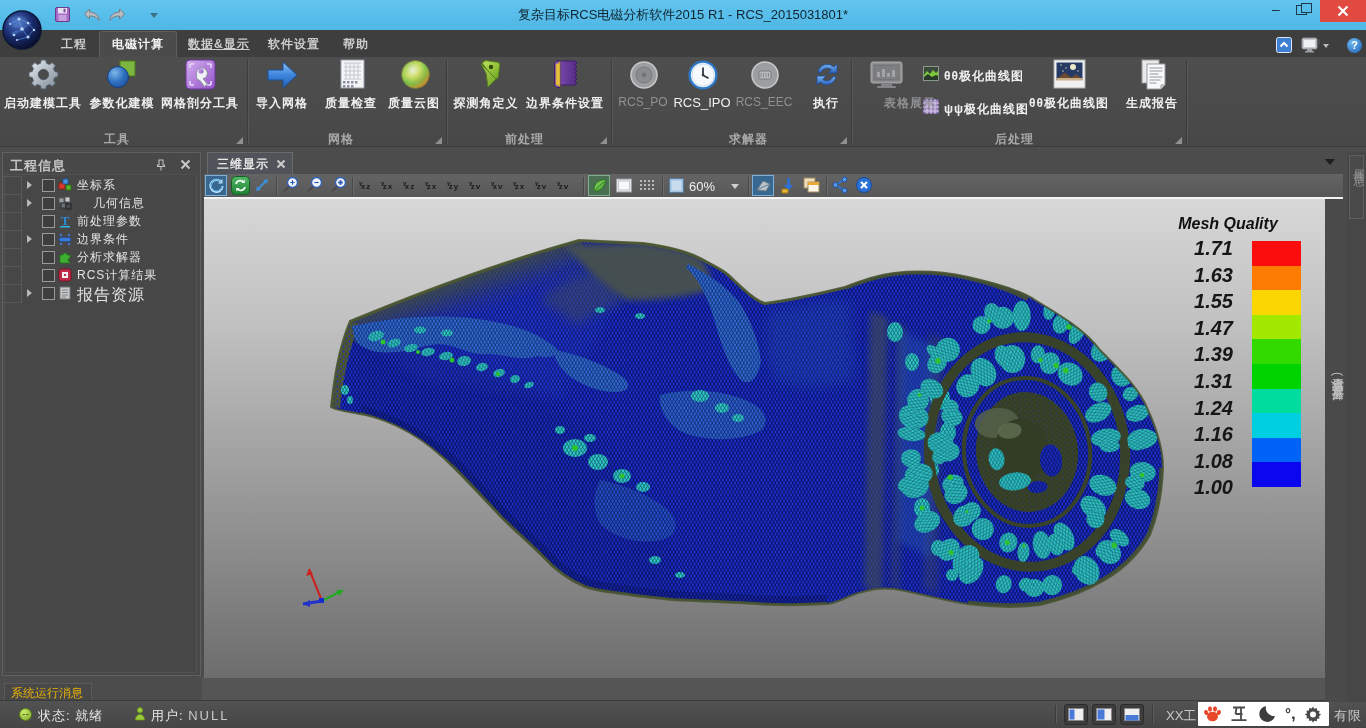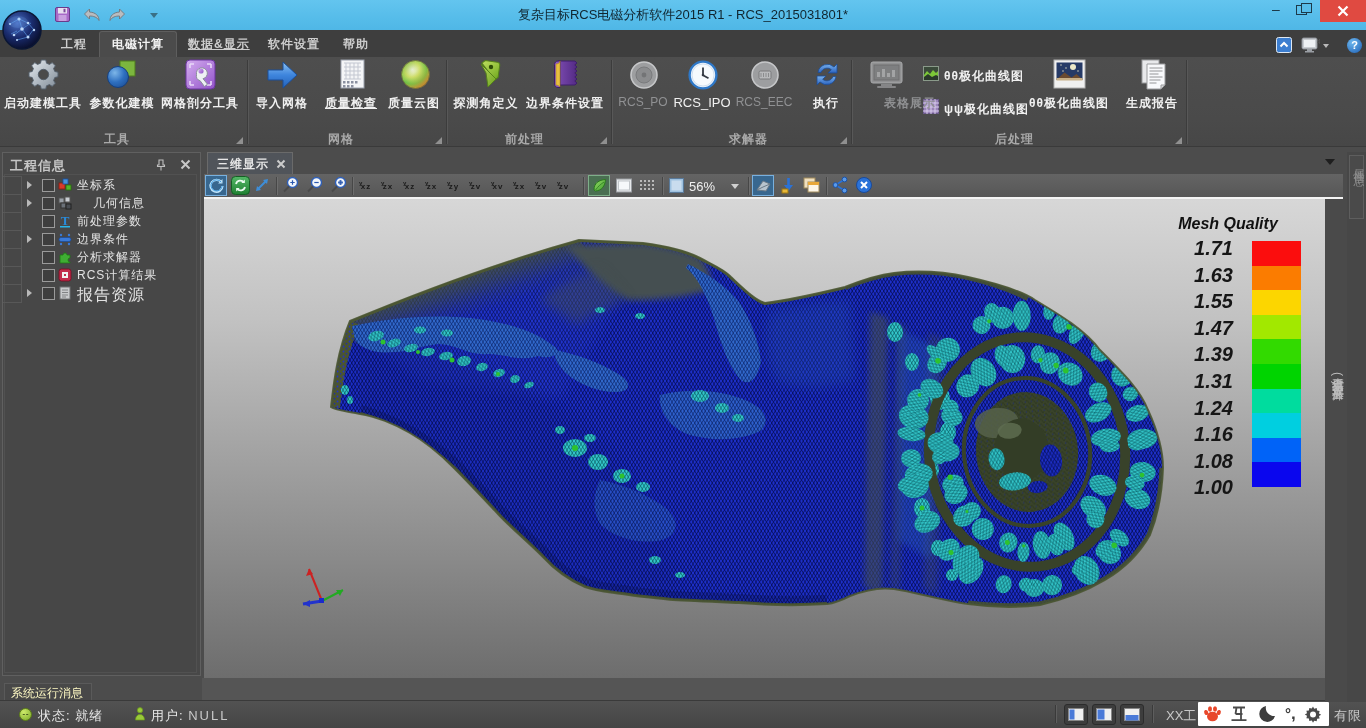--- a/index.html
+++ b/index.html
@@ -281,21 +281,21 @@
         <path d="M13.5 10h13M13.5 13h13M13.5 16h9M13.5 19h13M13.5 22h11M13.5 25h7"></path>
       </g>
     </svg>
 </div>
 
 <div class="abs" style="top:95px;left:0;width:1366px;height:16px;font-size:12px;color:#f0f0f0;">
 <div class="abs cjk" style="left:-7px;width:100px;text-align:center;">启动建模工具</div>
 <div class="abs cjk" style="left:72px;width:100px;text-align:center;">参数化建模</div>
 <div class="abs cjk" style="left:150px;width:100px;text-align:center;">网格剖分工具</div>
 <div class="abs cjk" style="left:232px;width:100px;text-align:center;font-family:Liberation Mono, monospace;">导入网格</div>
-<div class="abs cjk" style="left:301px;width:100px;text-align:center;text-decoration:underline;">质量检查</div>
+<div class="abs cjk" style="left:301px;width:100px;text-align:center;">质量检查</div>
 <div class="abs cjk" style="left:364px;width:100px;text-align:center;">质量云图</div>
 <div class="abs cjk" style="left:436px;width:100px;text-align:center;">探测角定义</div>
 <div class="abs cjk" style="left:515px;width:100px;text-align:center;">边界条件设置</div>
 <div class="abs" style="left:593px;width:100px;text-align:center;color:#909193;">RCS_PO</div>
 <div class="abs" style="left:652px;width:100px;text-align:center;font-size:13px;">RCS_IPO</div>
 <div class="abs" style="left:714px;width:100px;text-align:center;color:#909193;">RCS_EEC</div>
 <div class="abs cjk" style="left:776px;width:100px;text-align:center;">执行</div>
 <div class="abs cjk" style="left:836px;width:100px;text-align:right;color:#909193;">表格展示</div>
 <div class="abs cjk" style="left:944px;top:-27px;">θθ极化曲线图</div>
 <div class="abs cjk" style="left:944px;top:6px;">ψψ极化曲线图</div>
@@ -382,21 +382,21 @@
 <div class="abs" style="left:27px;top:289px;width:0;height:0;border-top:4px solid transparent;border-bottom:4px solid transparent;border-left:5px solid #b8b8b8;"></div>
 <div class="abs" style="left:42px;top:286.5px;width:13px;height:13px;border:1px solid #9a9a9a;background:#3e3e3e;"></div>
 <div class="abs" style="left:58px;top:286px;width:14px;height:14px;"><svg width="14" height="14" viewBox="0 0 14 14">
         <rect x="2" y="1" width="10" height="12" fill="#c8cacc" stroke="#707274"></rect>
         <path d="M4 4h6M4 6.5h6M4 9h6M4 11h4" stroke="#808284" stroke-width="1"></path>
       </svg></div>
 <div class="abs" style="left:77px;top:285px;font-size:16px;color:#e2e2e2;letter-spacing:1px;">报告资源</div>
 </div>
 
 <div class="abs" style="left:4px;top:683px;width:88px;height:17px;background:#484848;border:1px solid #5a5a5a;border-bottom:none;"></div>
-<div class="abs" style="left:11px;top:685px;font-size:12px;color:#fef9c3;">系统运行消息</div>
+<div class="abs" style="left:11px;top:685px;font-size:12px;color:#eab308;">系统运行消息</div>
 <div class="abs" style="left:202px;top:678px;width:1164px;height:23px;background:#555555;"></div>
 
 <div class="abs" style="left:0;top:700px;width:1366px;height:28px;background:linear-gradient(180deg,#525252,#454545);border-top:1px solid #3a3a3a;"></div>
 <div id="statusbar">
 <svg class="abs" style="left:19px;top:708px" width="13" height="13" viewBox="0 0 13 13">
       <defs>
         <radialGradient id="sg" cx="0.35" cy="0.3" r="0.9">
           <stop offset="0" stop-color="#cdea6a"></stop>
           <stop offset="1" stop-color="#7aa828"></stop>
         </radialGradient>
@@ -512,21 +512,21 @@
         <circle cx="11" cy="12" r="1"></circle>
         <circle cx="15" cy="12" r="1"></circle>
       </g>
     </svg>
 <div class="abs" style="left:662px;top:177px;width:1px;height:18px;background:#474747;box-shadow:1px 0 0 #6e6e6e;"></div>
 
 <svg class="abs" style="left:668px;top:177px" width="17" height="17" viewBox="0 0 17 17">
       <rect x="1.5" y="1.5" width="14" height="14" fill="#9fc2e0" stroke="#5a7a9a"></rect>
       <rect x="3.5" y="3.5" width="10" height="10" fill="#c9dcee"></rect>
     </svg>
-<div class="abs" style="left:689px;top:179px;font-size:13px;color:#f0f0f0;">56%</div>
+<div class="abs" style="left:689px;top:179px;font-size:13px;color:#f0f0f0;">60%</div>
 <div class="abs" style="left:731px;top:184px;width:0;height:0;border-left:4px solid transparent;border-right:4px solid transparent;border-top:5px solid #d0d0d0;"></div>
 <div class="abs" style="left:748px;top:177px;width:1px;height:18px;background:#474747;box-shadow:1px 0 0 #6e6e6e;"></div>
 
 <div class="abs" style="left:752px;top:175px;width:22px;height:21px;background:#38678f;border:1px solid #79b0de;"></div>
 <svg class="abs" style="left:755px;top:178px" width="17" height="15" viewBox="0 0 17 15">
       <path d="M2 12L8 3l7 3-4 7z" fill="#b8c4ce" stroke="#6a7a88"></path>
       <path d="M2 12l6-3 7-3" stroke="#6a7a88" fill="none"></path>
     </svg>
 
 <svg class="abs" style="left:780px;top:176px" width="17" height="18" viewBox="0 0 17 18">

